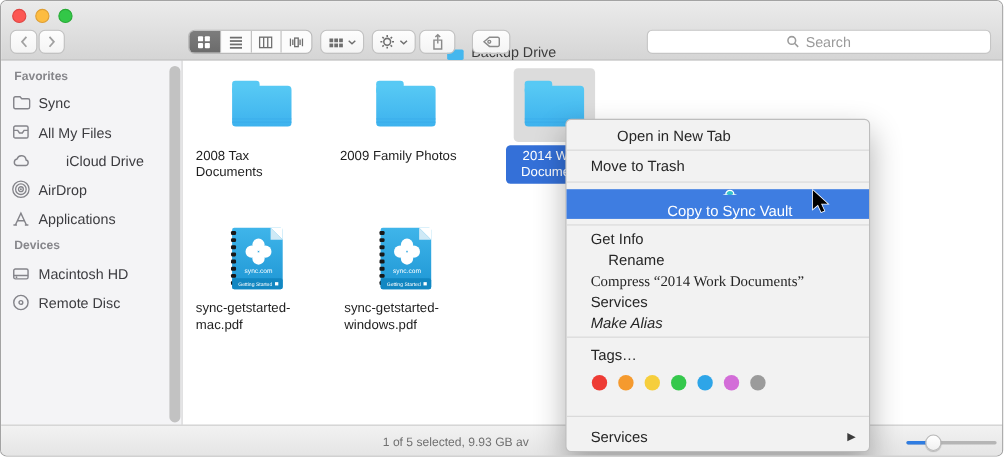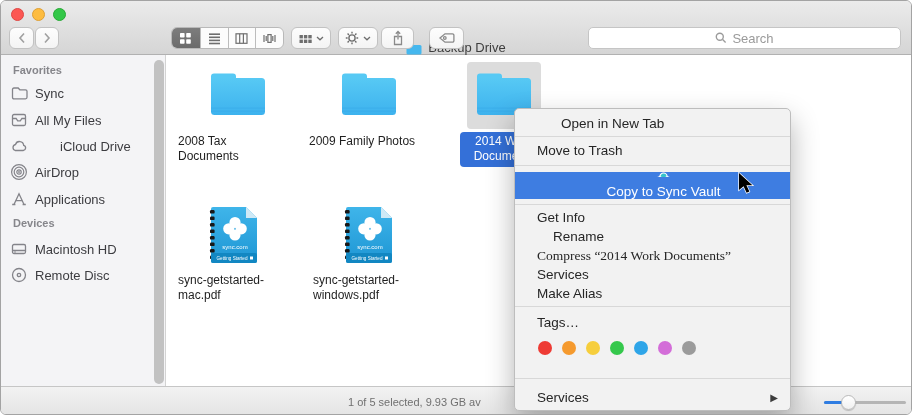--- a/index.html
+++ b/index.html
@@ -408,21 +408,21 @@
           </g>
         </svg>
       <span>Copy to Sync Vault</span>
     </div>
 
     <div class="msep" style="top:95px;"></div>
     <div class="mi tight" style="top:99px;">Get Info</div>
     <div class="mi tight" style="top:118px;margin-left:16px;">Rename</div>
     <div class="mi tight" style="top:137px;font-family:Liberation Serif, serif;">Compress “2014 Work Documents”</div>
     <div class="mi tight" style="top:156px;">Services</div>
-    <div class="mi tight" style="top:175px;">Make Alias</div>
+    <div class="mi tight" style="top:175px;font-style:italic;">Make Alias</div>
     <div class="msep" style="top:197px;"></div>
 
     <div class="mi" style="top:204px;height:20px;line-height:20px;">Tags…</div>
     <div class="tags-row">
       <span class="tag-dot" style="background: rgb(238, 59, 52);"></span>
       <span class="tag-dot" style="background: rgb(245, 154, 46);"></span>
       <span class="tag-dot" style="background: rgb(246, 206, 60);"></span>
       <span class="tag-dot" style="background: rgb(53, 200, 76);"></span>
       <span class="tag-dot" style="background: rgb(46, 165, 232);"></span>
       <span class="tag-dot" style="background: rgb(211, 109, 216);"></span>

